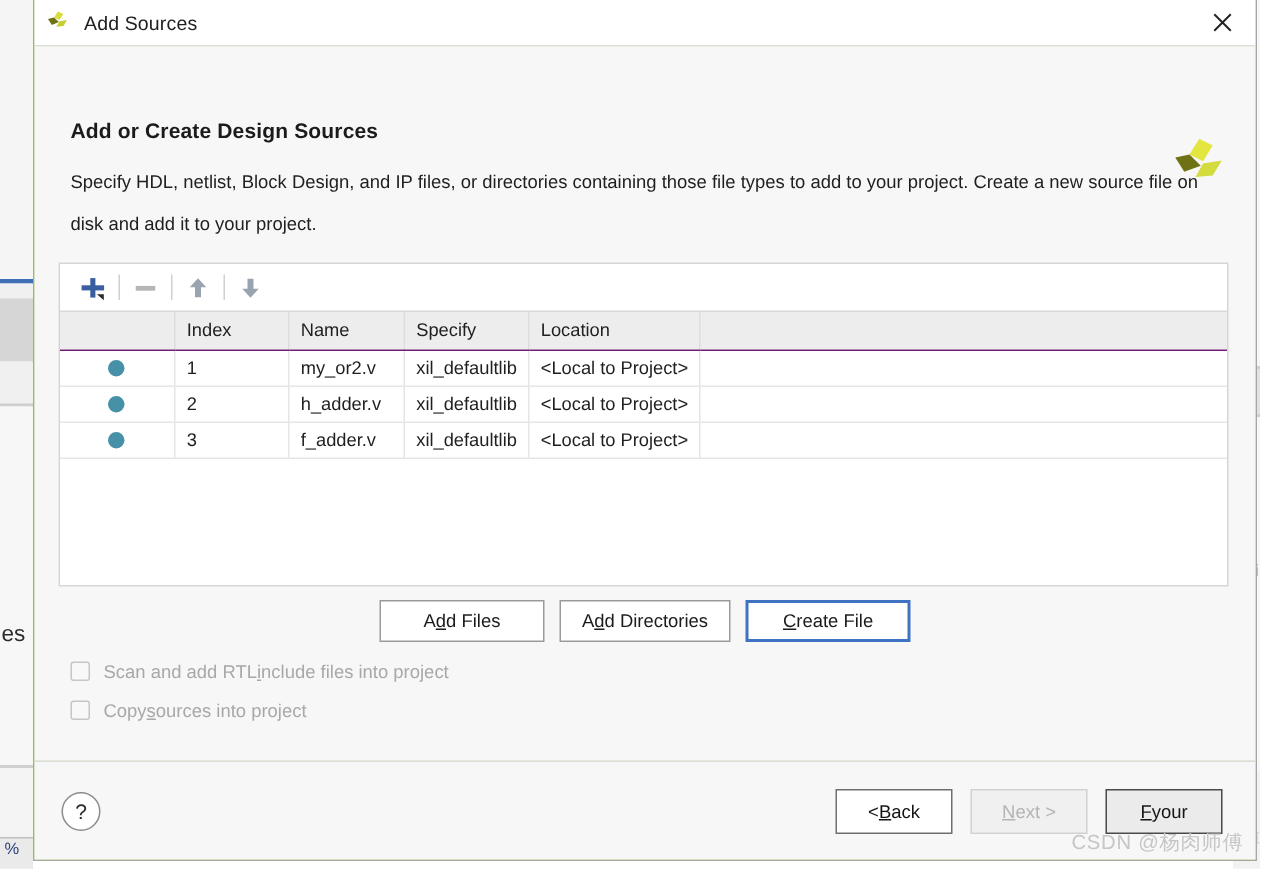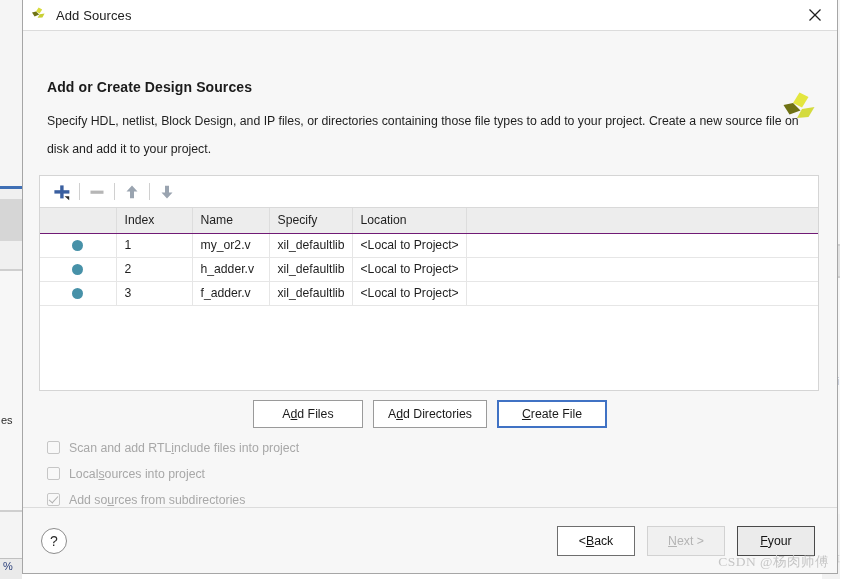--- a/index.html
+++ b/index.html
@@ -32,21 +32,21 @@
   #bg-left .s3 { top: 189px; height: 10px; background: #f0f0f0; }
   #bg-left .s4 { top: 199px; height: 42px; background: #d6d6d6; }
   #bg-left .s5 { top: 241px; height: 28px; background: #f0f0f0; }
   #bg-left .s6 { top: 269px; height: 2px; background: #cfcfcf; }
   #bg-left .s7 { top: 271px; height: 239px; background: #f7f7f7; }
   #bg-left .s8 { top: 510px; height: 2px; background: #cfcfcf; }
   #bg-left .s9 { top: 512px; height: 46px; background: #f4f4f4; }
   #bg-left .s10{ top: 558px; height: 21px; background: #eaeaea; border-top: 1px solid #c0c0c0; box-sizing: border-box;}
   #bg-left .bg-text {
     position: absolute; left: 1px; top: 414px;
-    font-size: 11px; color: #2b2b2b; white-space: nowrap;
+    font-size: 15px; color: #2b2b2b; white-space: nowrap;
   }
   #bg-left .bg-pct {
     position: absolute; left: 3px; top: 560px;
     font-size: 11px; color: #2a3f7a; white-space: nowrap;
   }
 
   #bg-right {
     position: absolute;
     right: 16px; top: 0;
     width: 18px; height: 452px;
@@ -323,21 +323,20 @@
     background: #ebebeb;
     border: 1px solid #4a4a4a;
   }
   #watermark {
     position: absolute;
     right: 8px; bottom: 2px;
     font-size: 13.5px;
     color: #c6c6c6;
     white-space: nowrap;
     letter-spacing: .5px;
-    font-family: Liberation Serif, serif;
   }
 </style>
 </head>
 <body>
 
 <div id="bg-left">
   <div class="strip s1"></div>
     <div class="strip s2"></div>
     <div class="strip s3"></div>
   <div class="strip s4"></div>
@@ -484,29 +483,23 @@
 
     <div id="checkbox-group">
       <div class="cb-row">
         <span class="cb-box"></span>
         <span>Scan and add RTL </span>
           <span class="und">i</span>
           <span>nclude files into project</span>
       </div>
       <div class="cb-row">
         <span class="cb-box"></span>
-        <span>Local </span>
+        <span>Copy </span>
           <span class="und">s</span>
           <span>ources into project</span>
-      </div>
-      <div class="cb-row">
-        <span class="cb-box checked"></span>
-        <span>Add so</span>
-          <span class="und">u</span>
-          <span>rces from subdirectories</span>
       </div>
     </div>
 
   </div>
 
   <div id="dlg-footer">
     <div id="help-btn">?</div>
     <div id="footer-buttons">
       <button class="nav-btn">
         <span>&lt; </span>

